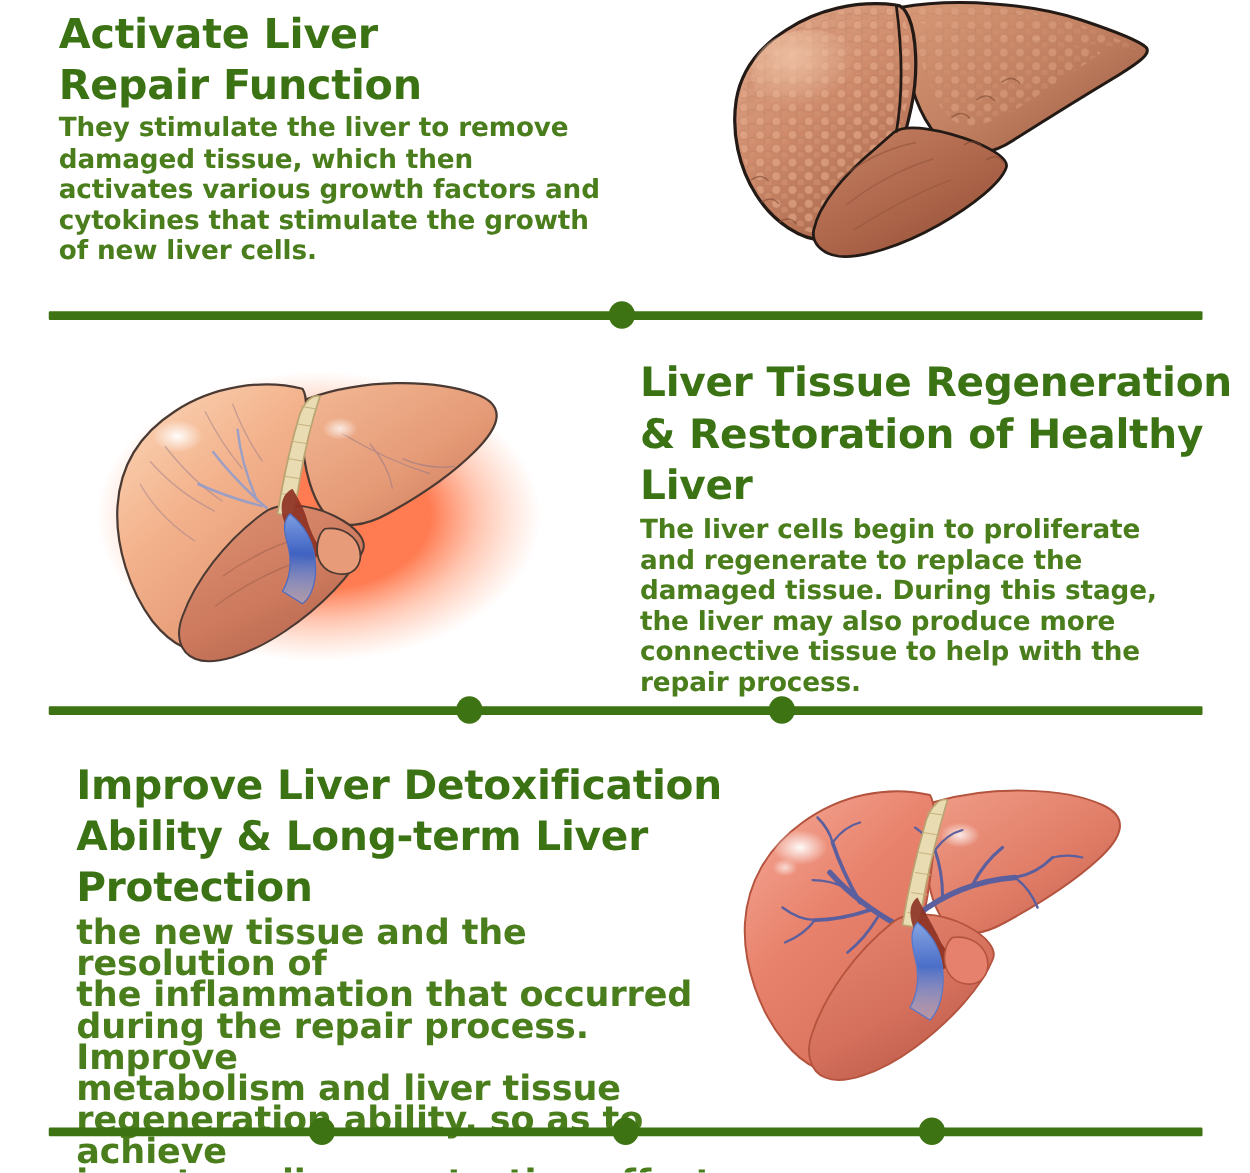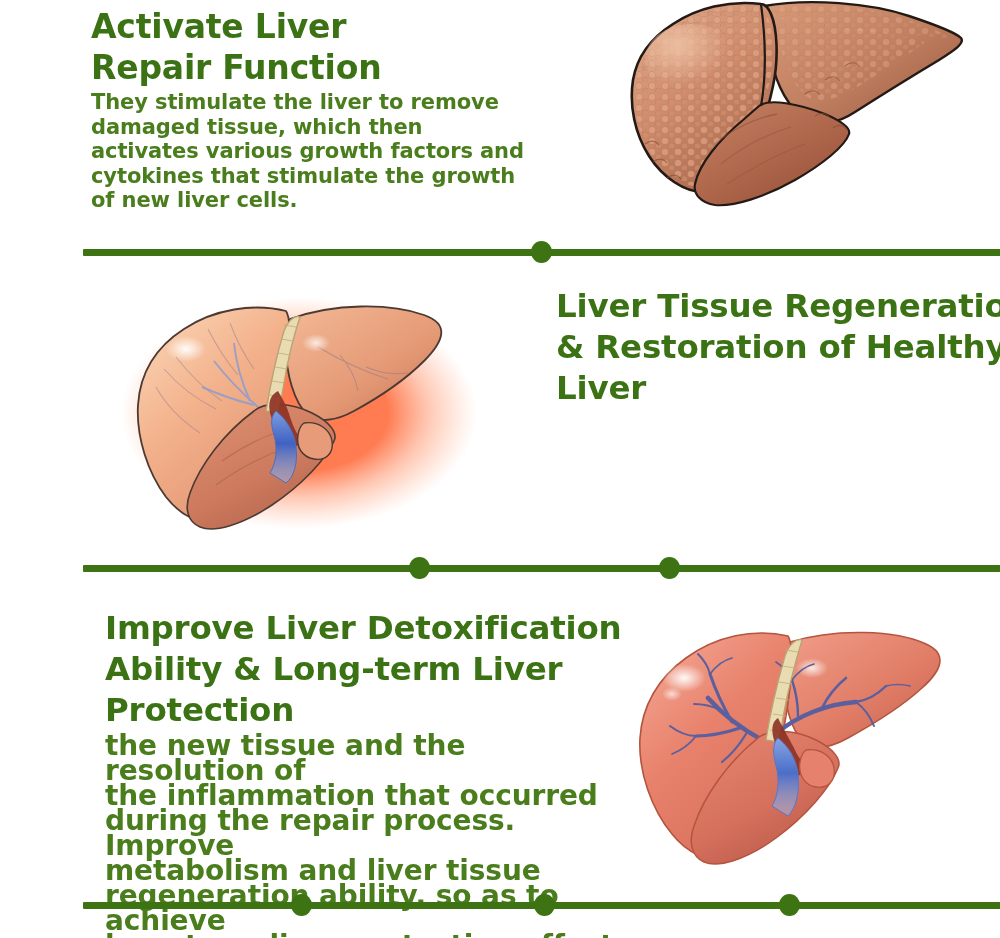--- a/index.html
+++ b/index.html
@@ -14,21 +14,20 @@
     overflow: hidden;
     font-family: "DejaVu Sans", "Liberation Sans", sans-serif;
     -webkit-font-smoothing: antialiased;
   }
 
   .infographic {
     position: absolute;
     inset: 0;
     width: 924px;
     height: 938px;
-    margin-left: 44px;
   }
 
   
   .text-block { position: absolute; }
 
   .heading {
     color: #3b7314;
     font-weight: 700;
     font-size: 33px;
     line-height: 41px;
@@ -275,20 +274,26 @@
 
       <path d="M200 140 C214 138 226 146 228 158 C230 170 222 178 210 176
                C198 174 192 164 194 152 C195 146 197 142 200 140 Z" fill="#e89b79" stroke="#4a3a33" stroke-width="1.4"></path>
     </svg>
   </div>
 
   <div class="text-block" id="block-2">
     <h2 class="heading">Liver Tissue Regeneration
 &amp; Restoration of Healthy
 Liver</h2>
+    <p class="body-text">The liver cells begin to proliferate
+and regenerate to replace the
+damaged tissue. During this stage,
+the liver may also produce more
+connective tissue to help with the
+repair process.</p>
   </div>
 
   <div class="divider" id="divider-2">
     <div class="rule"></div>
     <div class="node" style="left:336px"></div>
     <div class="node" style="left:586px"></div>
   </div>
 
   <div class="text-block" id="block-3">
     <h2 class="heading">Improve Liver Detoxification

